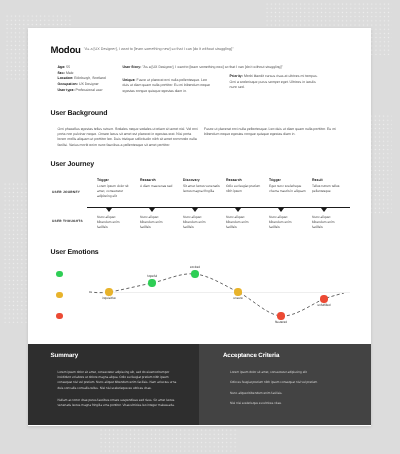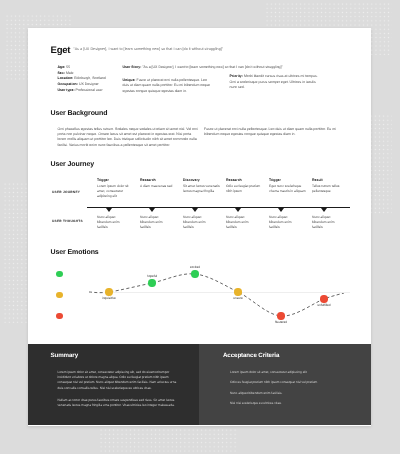--- a/index.html
+++ b/index.html
@@ -75,21 +75,21 @@
 
 <div class="dots" id="dots-tl"></div>
 <div class="dots" id="dots-tr"></div>
 <div class="dots" id="dots-r"></div>
 <div class="dots" id="dots-l"></div>
 <div class="dots" id="dots-b"></div>
 
 <div class="card">
 
   <div class="hdr">
-    <span class="name">Eget</span><span class="quote">"As a [UX Designer], I want to [learn something new] so that I can [do it without struggling]"</span>
+    <span class="name">Modou</span><span class="quote">"As a [UX Designer], I want to [learn something new] so that I can [do it without struggling]"</span>
   </div>
 
   <div class="icol1">
       <div class="kv"><b>Age:</b> <span>55</span></div>
       <div class="kv"><b>Sex:</b> <span>Male</span></div>
       <div class="kv"><b>Location:</b> <span>Edinburgh, Scotland</span></div>
       <div class="kv"><b>Occupation:</b> <span>UX Designer</span></div>
       <div class="kv"><b>User type:</b> <span>Professional user</span></div>
     </div>
   <div class="icol2">

